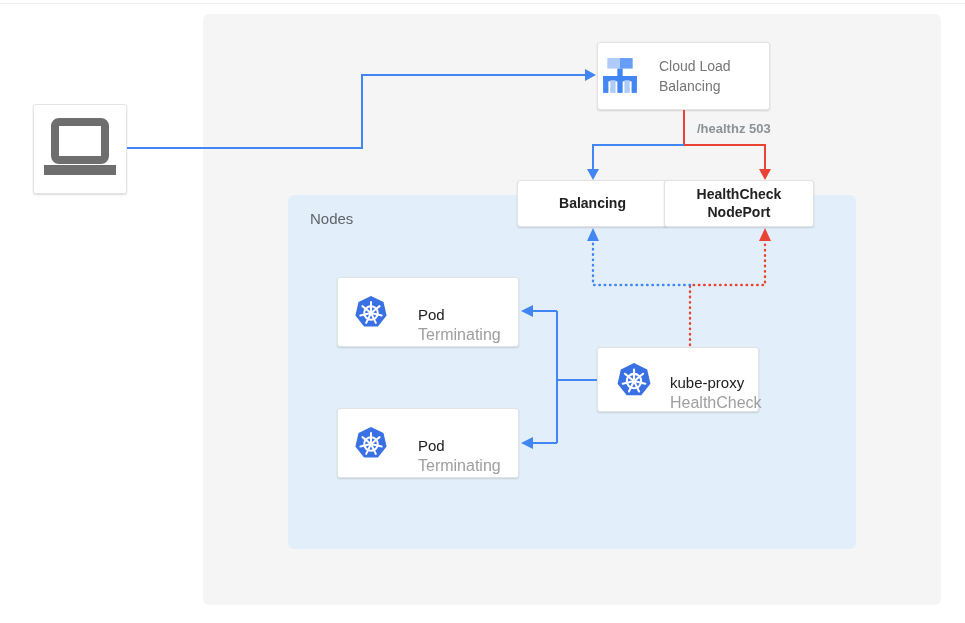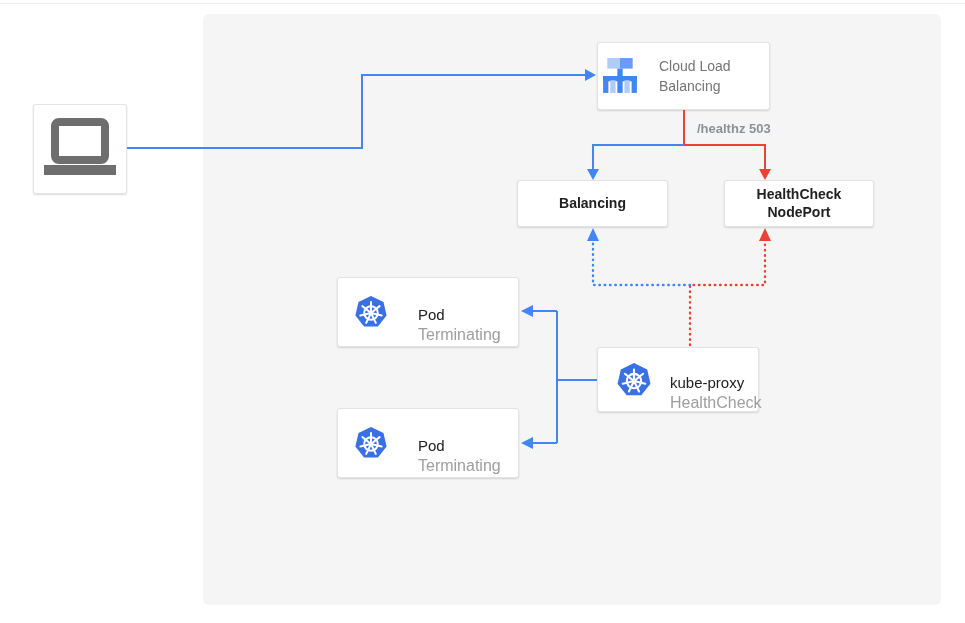--- a/index.html
+++ b/index.html
@@ -40,21 +40,21 @@
     position:absolute;background:#ffffff;border:1px solid var(--card-border);
     border-radius:3px;box-shadow:0 1px 2px rgba(0,0,0,.14);box-sizing:border-box;
   }
   .card.flexrow{display:flex;align-items:center;}
   .laptop-card{left:33px;top:104px;width:94px;height:90px;display:flex;align-items:center;justify-content:center;}
   .clb-card{left:597px;top:42px;width:173px;height:68px;gap:17px;}
   .clb-label{font-size:14px;line-height:1.45;color:var(--clb-text);width:94px;}
   .port-card{display:flex;align-items:center;justify-content:center;text-align:center;
     font-size:14px;font-weight:700;color:var(--text-dark);line-height:1.25;}
   .nodeport-card{left:517px;top:180px;width:151px;height:47px;}
-  .hc-card{left:724px;top:180px;width:150px;height:47px;padding:0 18px;}
+  .hc-card{left:664px;top:180px;width:150px;height:47px;padding:0 18px;}
   .pod-card{width:182px;height:70px;padding-left:15px;gap:29px;}
   .pod1{left:337px;top:277px;}
   .pod2{left:337px;top:408px;}
   .kp-card{left:597px;top:347px;width:162px;height:65px;padding-left:17px;gap:17px;}
   .title-block .t1{font-size:15px;color:var(--text-dark);line-height:1.4;margin-top:26px;}
   .title-block .t2{font-size:16px;color:var(--text-gray);line-height:1.3;}
   .healthz{
     position:absolute;left:697px;top:121px;font-size:13px;font-weight:700;color:var(--healthz-text);
   }
   .connectors{position:absolute;left:0;top:0;pointer-events:none;z-index:10;}
@@ -67,20 +67,23 @@
 </style>
 </head>
 <body>
 
 <div class="stage">
 
   <div class="top-rule"></div>
 
   <div class="canvas"></div>
 
+  <div class="nodes-panel">
+    <div class="panel-label">Nodes</div>
+  </div>
 
   <div class="card laptop-card">
     <span class="icon-box">
       <svg width="74" height="62" viewBox="0 0 74 62">
         <rect x="12" y="4" width="50" height="38" rx="4" fill="#ffffff" stroke="var(--laptop-gray)" stroke-width="8"></rect>
         <rect x="1" y="47" width="72" height="10" fill="var(--laptop-gray)"></rect>
       </svg>
     </span>
   </div>
 

